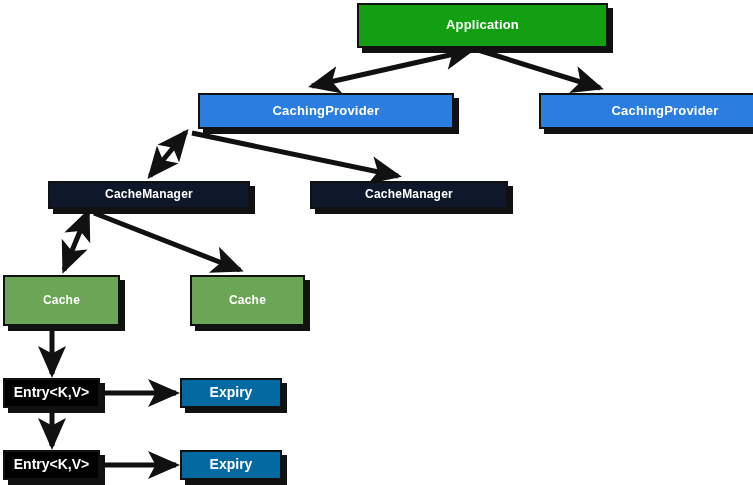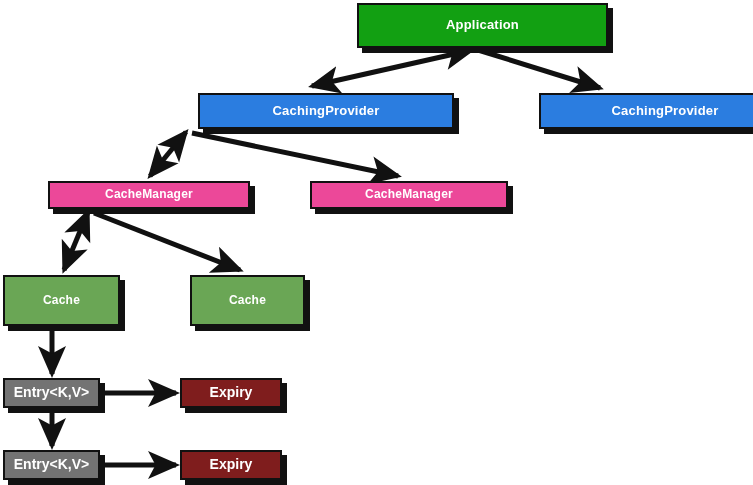--- a/index.html
+++ b/index.html
@@ -37,25 +37,25 @@
     z-index: 2;
   }
   .node .label {
     display: block;
     width: 100%;
     padding: 0 4px;
     box-sizing: border-box;
   }
   .n-app        { background: #12a012; font-size: 13px; font-weight: 600; letter-spacing: .2px; }
   .n-provider   { background: #2b7de0; font-size: 13px; font-weight: 600; letter-spacing: .2px; margin-left: 41px; }
-  .n-manager    { background: #ec4899; font-size: 12px; font-weight: 600; letter-spacing: .2px; }
+  .n-manager    { background: #0f172a; font-size: 12px; font-weight: 600; letter-spacing: .2px; }
   .n-cache      { background: #6aa css-placeholder; }
   .n-cache      { background: #6aa655; font-size: 12px; font-weight: 600; letter-spacing: .2px; align-items: center; }
-  .n-entry      { background: #737373; font-size: 14px; font-weight: bold; letter-spacing: 0; }
-  .n-expiry     { background: #7f1d1d; font-size: 14px; font-weight: bold; letter-spacing: 0; }
+  .n-entry      { background: #000000; font-size: 14px; font-weight: bold; letter-spacing: 0; }
+  .n-expiry     { background: #0369a1; font-size: 14px; font-weight: bold; letter-spacing: 0; }
 </style>
 </head>
 <body>
 
 <div id="canvas">
 
   <svg id="edges" viewBox="0 0 753 485" xmlns="http://www.w3.org/2000/svg">
     <defs>
       <marker id="ah-end" markerWidth="7" markerHeight="7" refX="5.6" refY="3.1" orient="auto" markerUnits="strokeWidth">
         <path d="M0,0.3 L6.4,3.1 L0,5.9 L1.5,3.1 Z" fill="#111111"></path>

